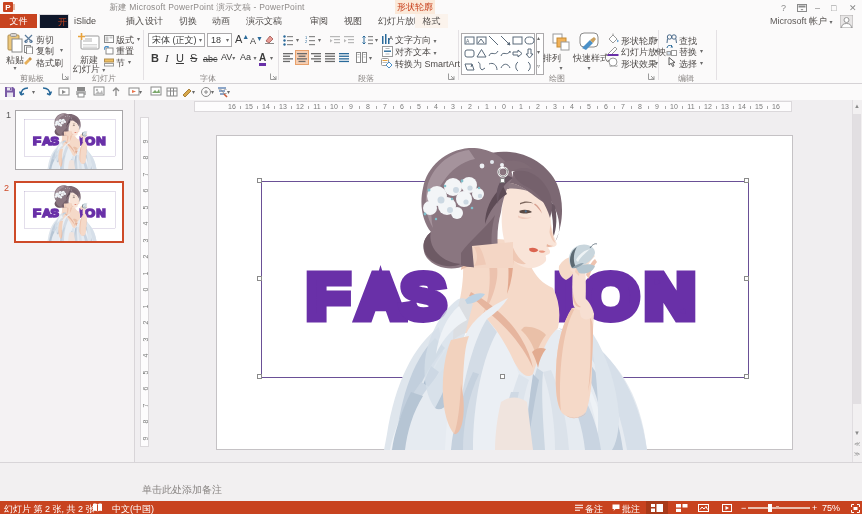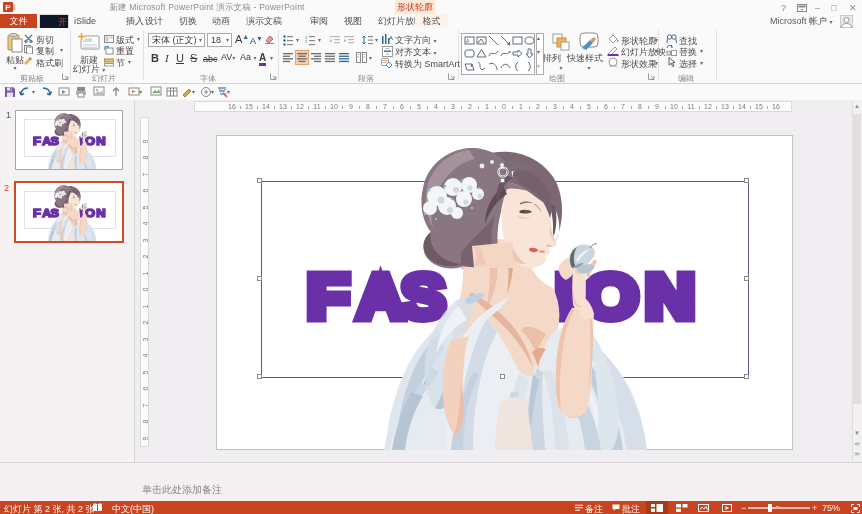--- a/index.html
+++ b/index.html
@@ -486,21 +486,21 @@
     <rect x="5" y="5" width="9" height="9" fill="#f0b25a" stroke="#c88a30"></rect>
     <rect x="9" y="9" width="8" height="8" fill="#fff" stroke="#9a9a9a"></rect>
   </svg>
 <div class="abs rtxt" style="left:543px;top:52px;width:46px;text-align:left;">排列</div>
 <div class="abs rtxt" style="left:545px;top:62px;width:32px;text-align:center;"><span class="dd">▾</span></div>
 <svg class="abs" style="left:578px;top:32px" width="22" height="20" viewBox="0 0 22 20">
     <rect x="2" y="1" width="18" height="14" rx="4" fill="#fff" stroke="#8a8a8a"></rect>
     <path d="M4 16 L12 8 L15 11 L8 18 Z" fill="#4a90c8"></path>
     <path d="M12 8 L16 5 L18 7 L15 11 Z" fill="#c8a060"></path>
   </svg>
-<div class="abs rtxt" style="left:567px;top:52px;width:42px;text-align:left;">快速样式</div>
+<div class="abs rtxt" style="left:567px;top:52px;width:42px;text-align:right;">快速样式</div>
 <div class="abs rtxt" style="left:566px;top:62px;width:46px;text-align:center;"><span class="dd">▾</span></div>
 <svg class="abs" style="left:607px;top:33px" width="12" height="11" viewBox="0 0 12 11">
     <path d="M2 6 L6 2 L10 6 L6 10 Z" fill="#fff" stroke="#9a9a9a"></path>
     <path d="M6 2 L6 0.5" stroke="#9a9a9a"></path>
     <path d="M10 8 C10 9.5 11.5 9.5 11.5 8 C11.5 7 10.7 6.5 10.7 6.5" fill="#4a90c8"></path>
   </svg>
 <div class="abs rtxt" style="left:621px;top:35px;">形状轮廓</div>
 <div class="abs dd" style="left:655px;top:36px;">▾</div>
 <svg class="abs" style="left:607px;top:45px" width="12" height="11" viewBox="0 0 12 11">
     <path d="M1 9 L8 2 L10 4 L3 11 Z" fill="#fff" stroke="#9a9a9a"></path>

